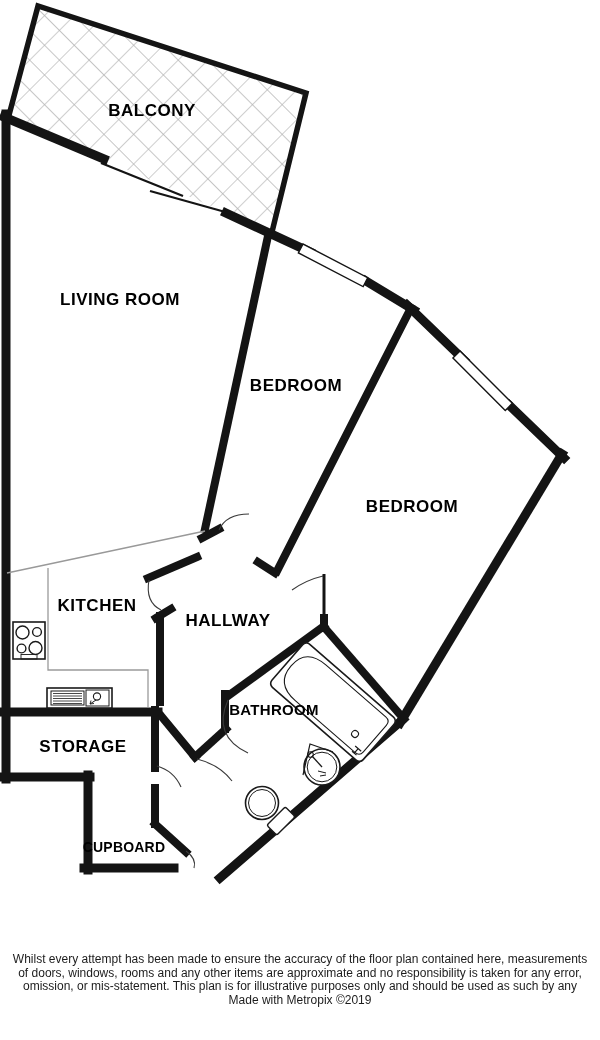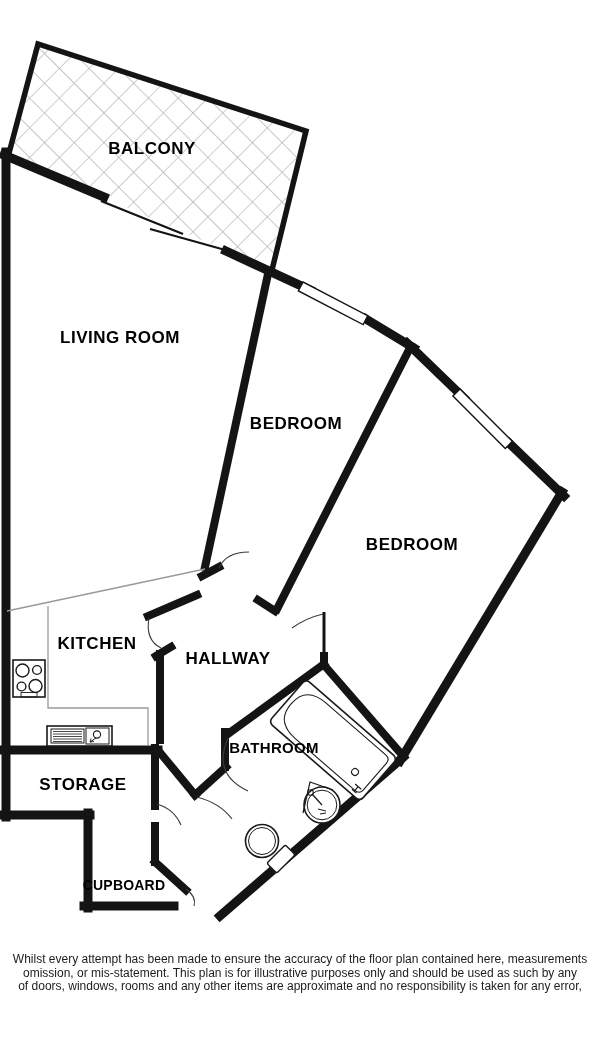--- a/index.html
+++ b/index.html
@@ -1,18 +1,18 @@
 <!DOCTYPE html>
 <html><head>
 <meta charset="utf-8">
 <style>
   html,body{margin:0;padding:0;background:#ffffff;}
   .page{position:relative;width:600px;height:1040px;background:#ffffff;overflow:hidden;
         font-family:"Liberation Sans", sans-serif;}
-  .plan-wrap{position:absolute;left:0;top:0;width:600px;height:940px;margin-top:38px;}
+  .plan-wrap{position:absolute;left:0;top:0;width:600px;height:940px;}
   svg text{font-family:"Liberation Sans", sans-serif;font-weight:bold;fill:#000;}
   .room-label{font-size:17px;letter-spacing:.5px;}
   .room-label.small{font-size:14px;letter-spacing:.2px;}
   .room-label.med{font-size:15px;letter-spacing:.3px;}
   .footer{position:absolute;left:0;top:953px;width:600px;text-align:center;
           font-size:12px;line-height:13.6px;color:#1c1c1c;}
   .footer div{white-space:nowrap;}
 </style>
 </head>
 <body>
@@ -146,16 +146,17 @@
         <text class="room-label" x="228" y="626" text-anchor="middle">HALLWAY</text>
         <text class="room-label med" x="274" y="715" text-anchor="middle">BATHROOM</text>
         <text class="room-label" x="83" y="752" text-anchor="middle">STORAGE</text>
         <text class="room-label small" x="124" y="852" text-anchor="middle">CUPBOARD</text>
       </g>
     </svg>
   </div>
 
   <div class="footer">
     <div>Whilst every attempt has been made to ensure the accuracy of the floor plan contained here, measurements</div>
+    <div>of doors, windows, rooms and any other items are approximate and no responsibility is taken for any error,</div>
     <div>omission, or mis-statement. This plan is for illustrative purposes only and should be used as such by any</div>
-    <div>of doors, windows, rooms and any other items are approximate and no responsibility is taken for any error,</div>
+    <div>Made with Metropix ©2019</div>
   </div>
 </div>
 
 </body></html>

